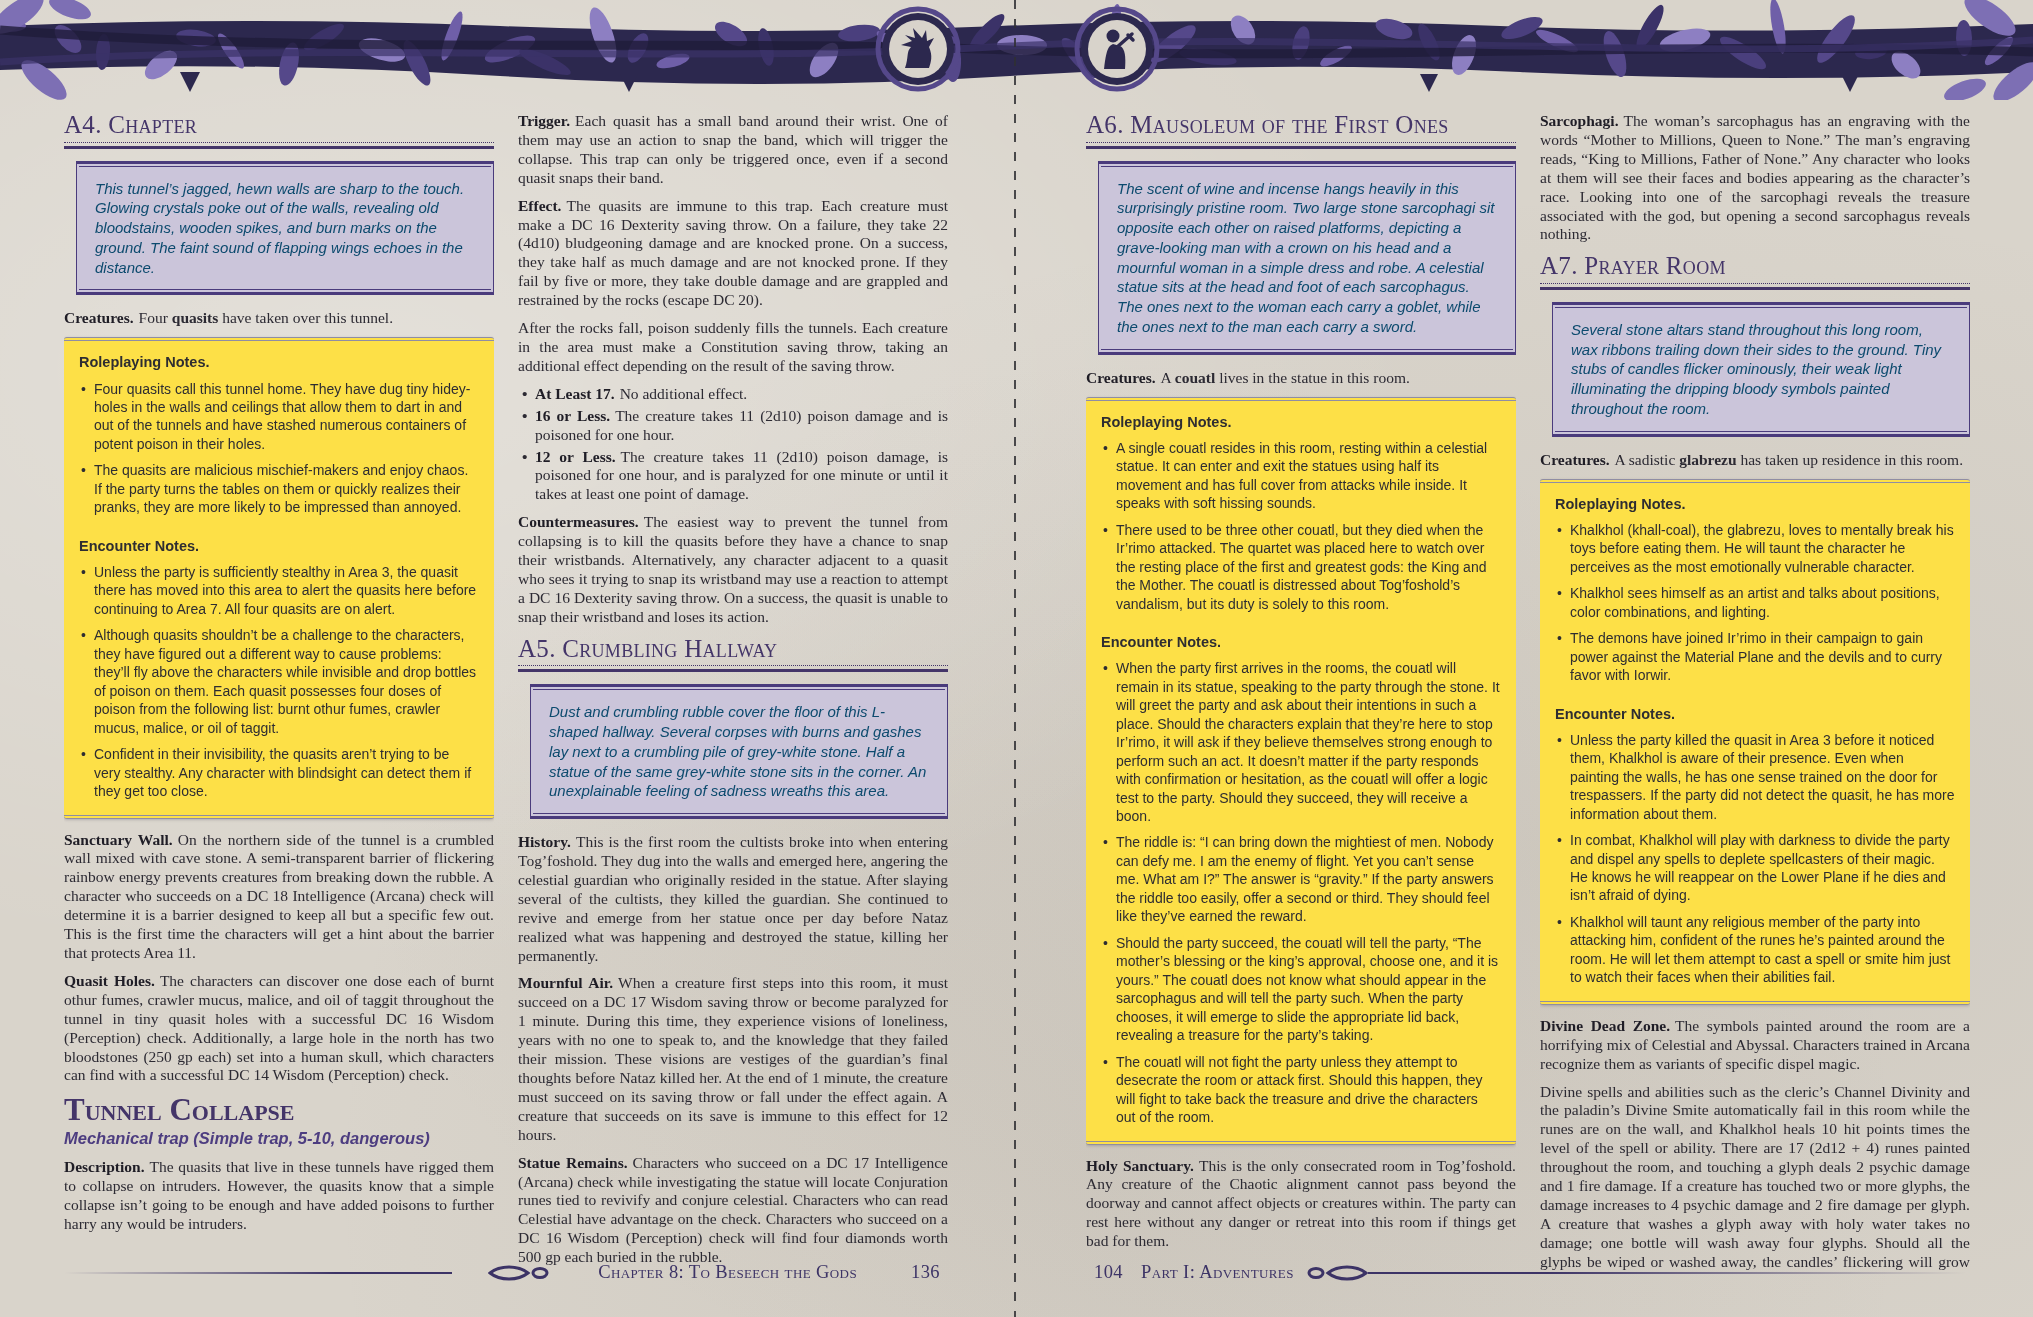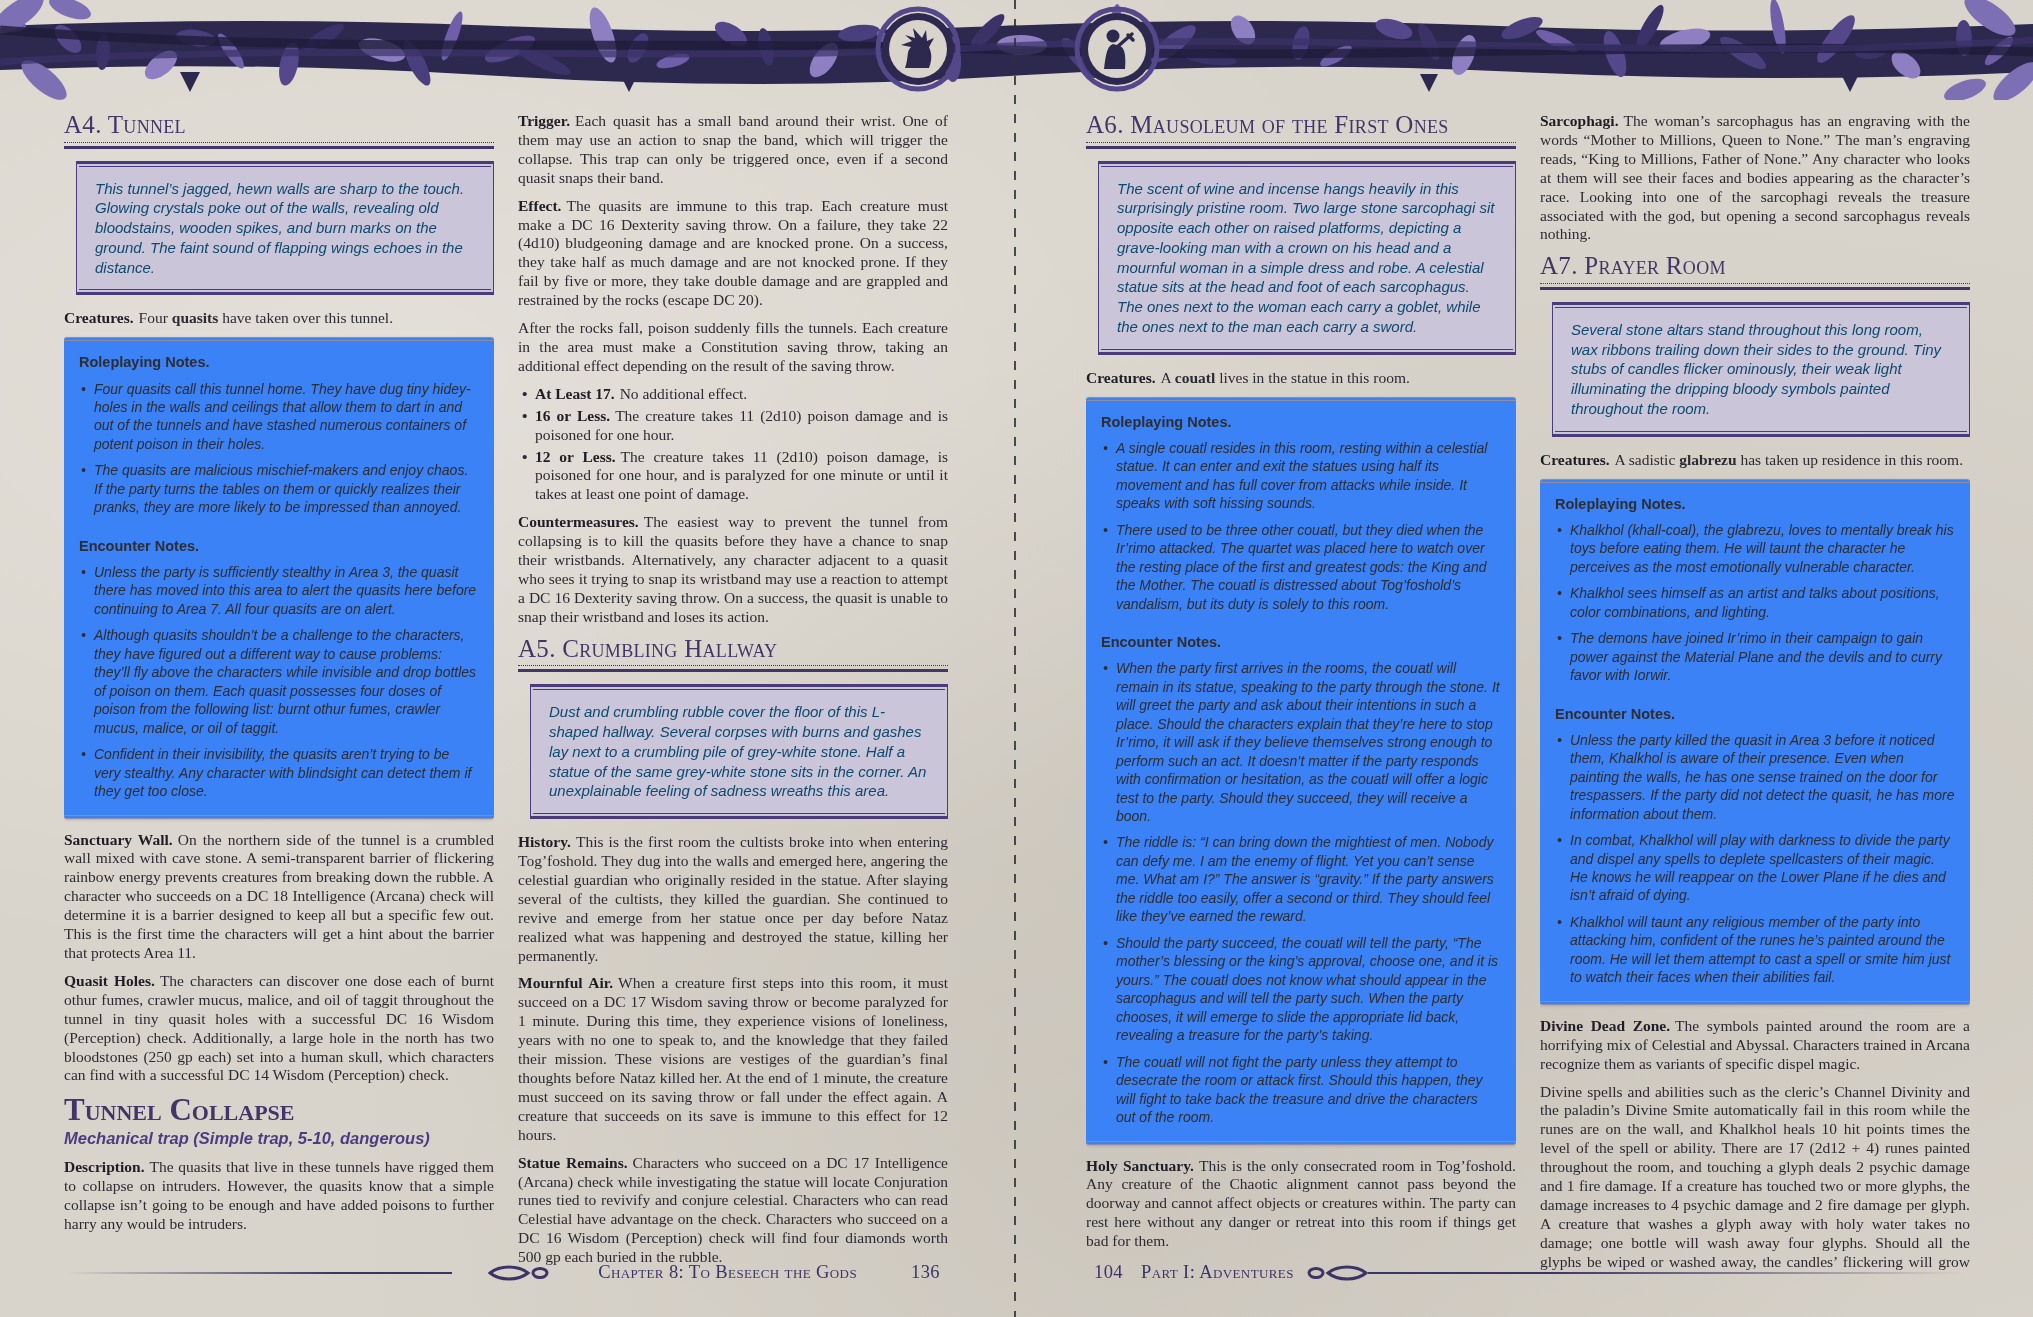--- a/index.html
+++ b/index.html
@@ -28,27 +28,27 @@
   .readaloud{border:3px solid #4a3b7c;border-left-width:1px;border-right-width:1px;
       padding:2px;margin:0 0 14px 12px;background:#cbc5da;}
   .ra-inner{border-top:1.5px solid #4a3b7c;border-bottom:1.5px solid #4a3b7c;background:#cbc5da;
       padding:12px 16px;font-family:"Liberation Sans",sans-serif;font-style:italic;
       font-size:15px;line-height:1.32;color:#0c4a6e;}
 
   .para{font-size:15.5px;line-height:1.22;margin:0 0 9px;text-align:justify;}
   .lead{font-weight:bold;margin-right:5px;color:#1f1d26;}
   .bname{font-weight:bold;}
 
-  .notes{background:#3b82f6;border-top:4px double #8f8da4;border-bottom:4px double #8f8da4;
+  .notes{background:#fde047;border-top:4px double #8f8da4;border-bottom:4px double #8f8da4;
       border-radius:3px;padding:10px 15px 6px;margin:4px 0 12px;
       font-family:"Liberation Sans",sans-serif;font-size:14px;line-height:1.32;color:#2e2d31;
       box-shadow:0 1px 3px rgba(40,35,60,.22);}
   .notes-title{font-weight:bold;margin:2px 0 7px;font-size:14.5px;}
   .nb{list-style:none;margin:0 0 6px;padding:0;}
-  .nb li{position:relative;padding-left:15px;margin:0 0 8px;font-style:italic;}
+  .nb li{position:relative;padding-left:15px;margin:0 0 8px;}
   .nb li::before{content:"\2022";position:absolute;left:2px;top:0;}
   .notes .spacer{height:10px;}
 
   .saves{list-style:none;margin:0 0 9px;padding:0;font-size:15.5px;line-height:1.22;}
   .saves li{position:relative;padding-left:17px;margin:0 0 3px;text-align:justify;}
   .saves li::before{content:"\2022";position:absolute;left:4px;top:0;font-weight:bold;}
 
   .footer{position:absolute;top:1262px;display:flex;align-items:center;z-index:4;
       font-variant:small-caps;color:#3c3366;font-size:18.5px;letter-spacing:.4px;}
   .footer-left{left:64px;width:884px;gap:36px;}
@@ -137,21 +137,21 @@
       <circle cx="-4" cy="-13" r="6.5" fill="#2c284e"></circle>
       <path d="M-13,20 C-11,2 -9,-3 -4,-5 L3,-3 C8,-1 9,8 8,20 Z" fill="#2c284e"></path>
       <path d="M-1,-1 L15,-15 M11,-14 L16,-9" stroke="#2c284e" stroke-width="3.5" stroke-linecap="round" fill="none"></path>
     </g>
   </g>
 </svg>
 
 <div class="gutter"></div>
 
 <div class="col c1">
-  <h2 class="h2">A4. Tunnel</h2>
+  <h2 class="h2">A4. Chapter</h2>
   <div class="h2rule"></div>
   <div class="readaloud">
     <div class="ra-inner">This tunnel’s jagged, hewn walls are sharp to the touch. Glowing crystals poke out of the walls, revealing old bloodstains, wooden spikes, and burn marks on the ground. The faint sound of flapping wings echoes in the distance.</div>
   </div>
   <p class="para"><b class="lead">Creatures.</b><span>Four </span><span class="bname">quasits</span><span> have taken over this tunnel.</span></p>
   <div class="notes">
     <div class="notes-title">Roleplaying Notes.</div>
     <ul class="nb">
       <li>Four quasits call this tunnel home. They have dug tiny hidey-holes in the walls and ceilings that allow them to dart in and out of the tunnels and have stashed numerous containers of potent poison in their holes.</li>
       <li>The quasits are malicious mischief-makers and enjoy chaos. If the party turns the tables on them or quickly realizes their pranks, they are more likely to be impressed than annoyed.</li>

